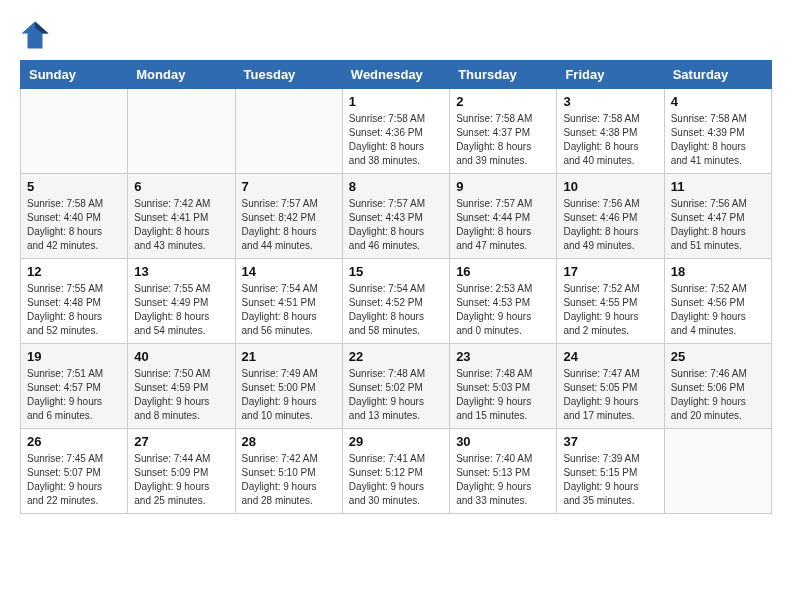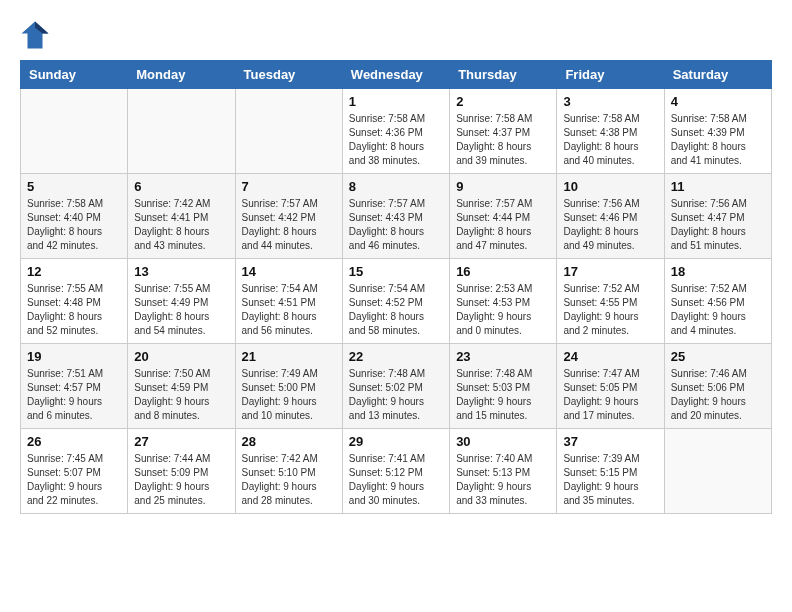--- a/index.html
+++ b/index.html
@@ -157,21 +157,21 @@
         <td>
           <div class="day-number">6</div>
           <div class="day-detail">Sunrise: 7:42 AM
 Sunset: 4:41 PM
 Daylight: 8 hours
 and 43 minutes.</div>
         </td>
         <td>
           <div class="day-number">7</div>
           <div class="day-detail">Sunrise: 7:57 AM
-Sunset: 4:42 PM
+Sunset: 8:42 PM
 Daylight: 8 hours
 and 44 minutes.</div>
         </td>
         <td>
           <div class="day-number">8</div>
           <div class="day-detail">Sunrise: 7:57 AM
 Sunset: 4:43 PM
 Daylight: 8 hours
 and 46 minutes.</div>
         </td>
@@ -250,21 +250,21 @@
       </tr>
       <tr>
         <td>
           <div class="day-number">19</div>
           <div class="day-detail">Sunrise: 7:51 AM
 Sunset: 4:57 PM
 Daylight: 9 hours
 and 6 minutes.</div>
         </td>
         <td>
-          <div class="day-number">20</div>
+          <div class="day-number">40</div>
           <div class="day-detail">Sunrise: 7:50 AM
 Sunset: 4:59 PM
 Daylight: 9 hours
 and 8 minutes.</div>
         </td>
         <td>
           <div class="day-number">21</div>
           <div class="day-detail">Sunrise: 7:49 AM
 Sunset: 5:00 PM
 Daylight: 9 hours

